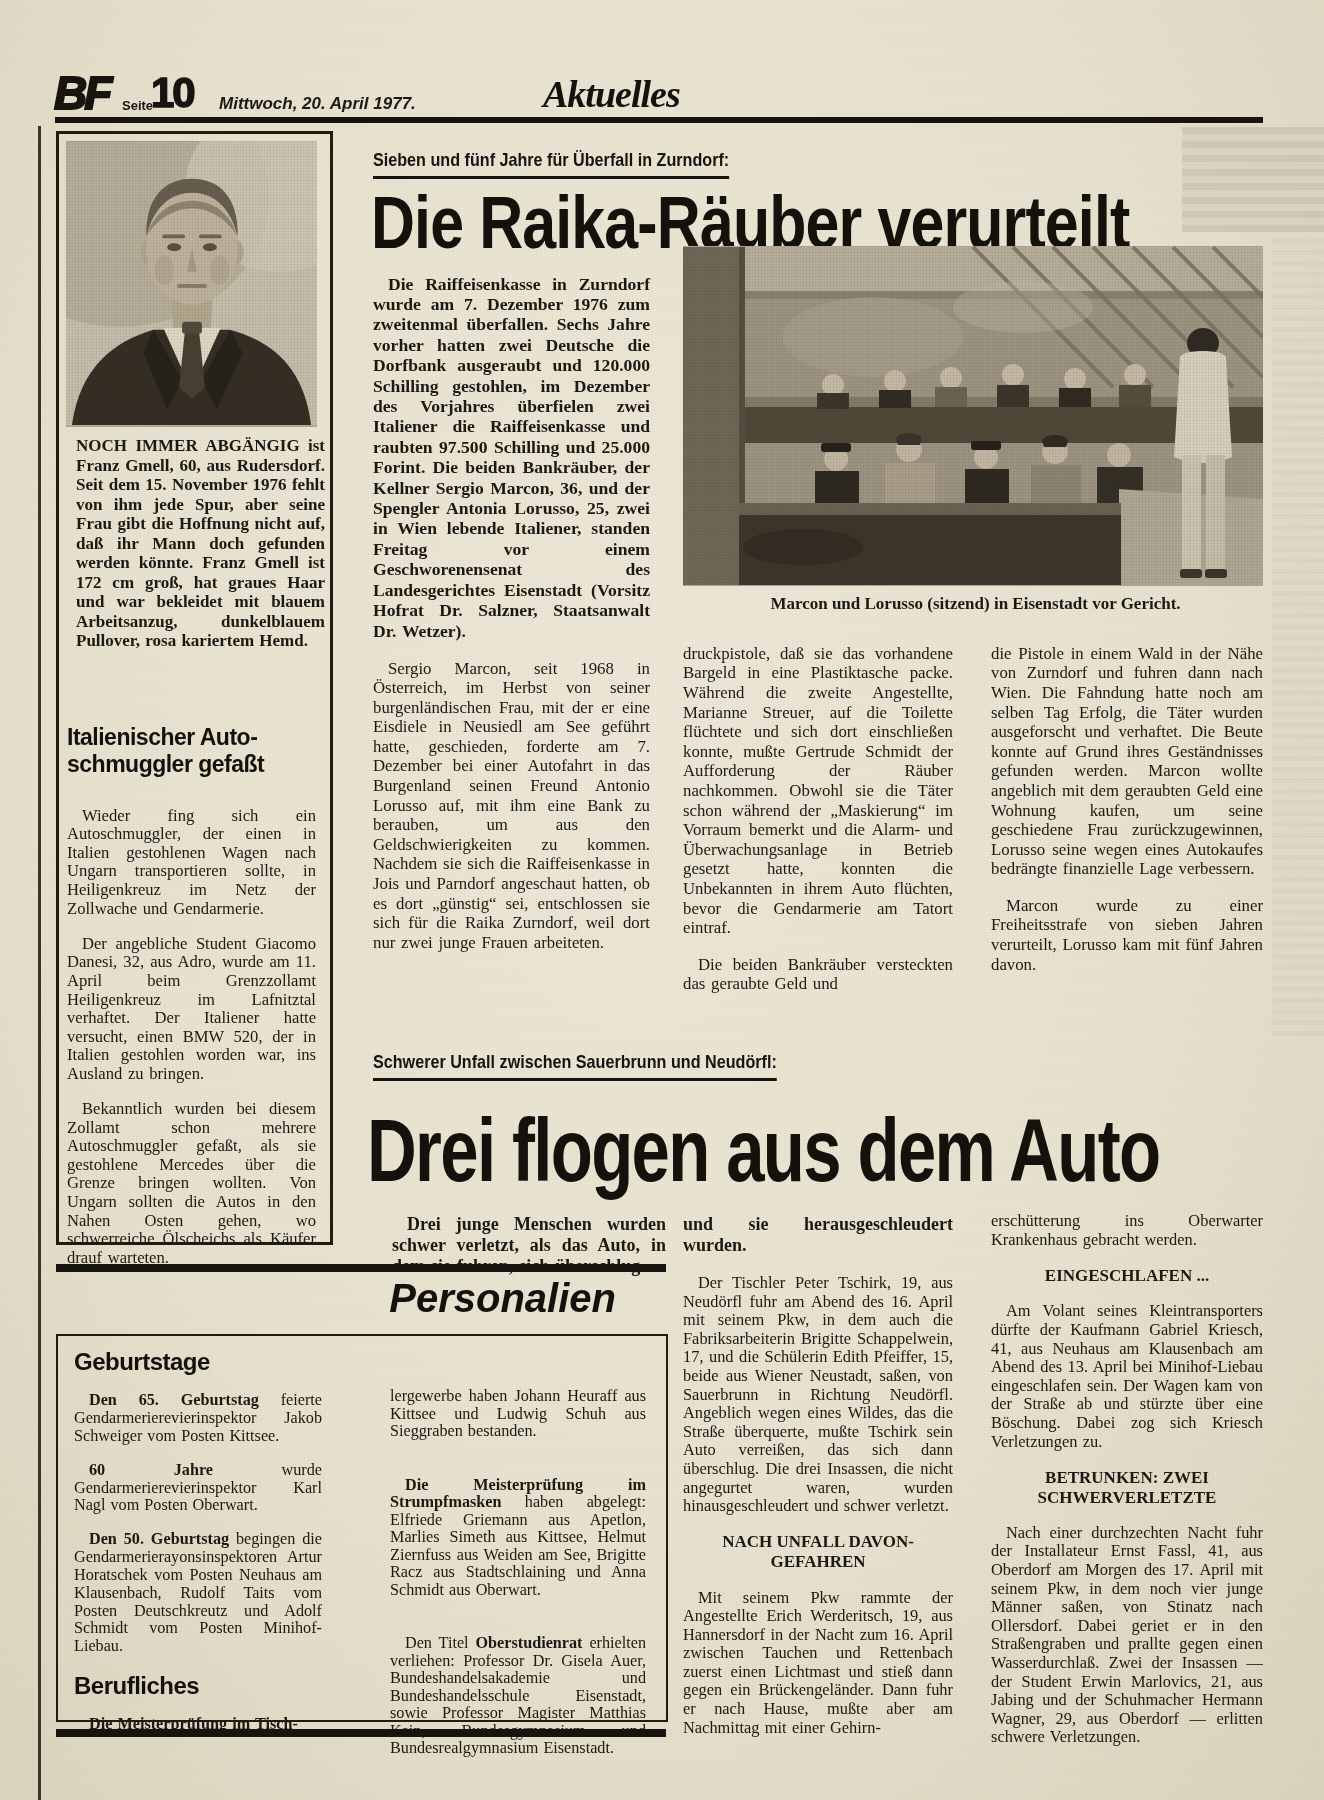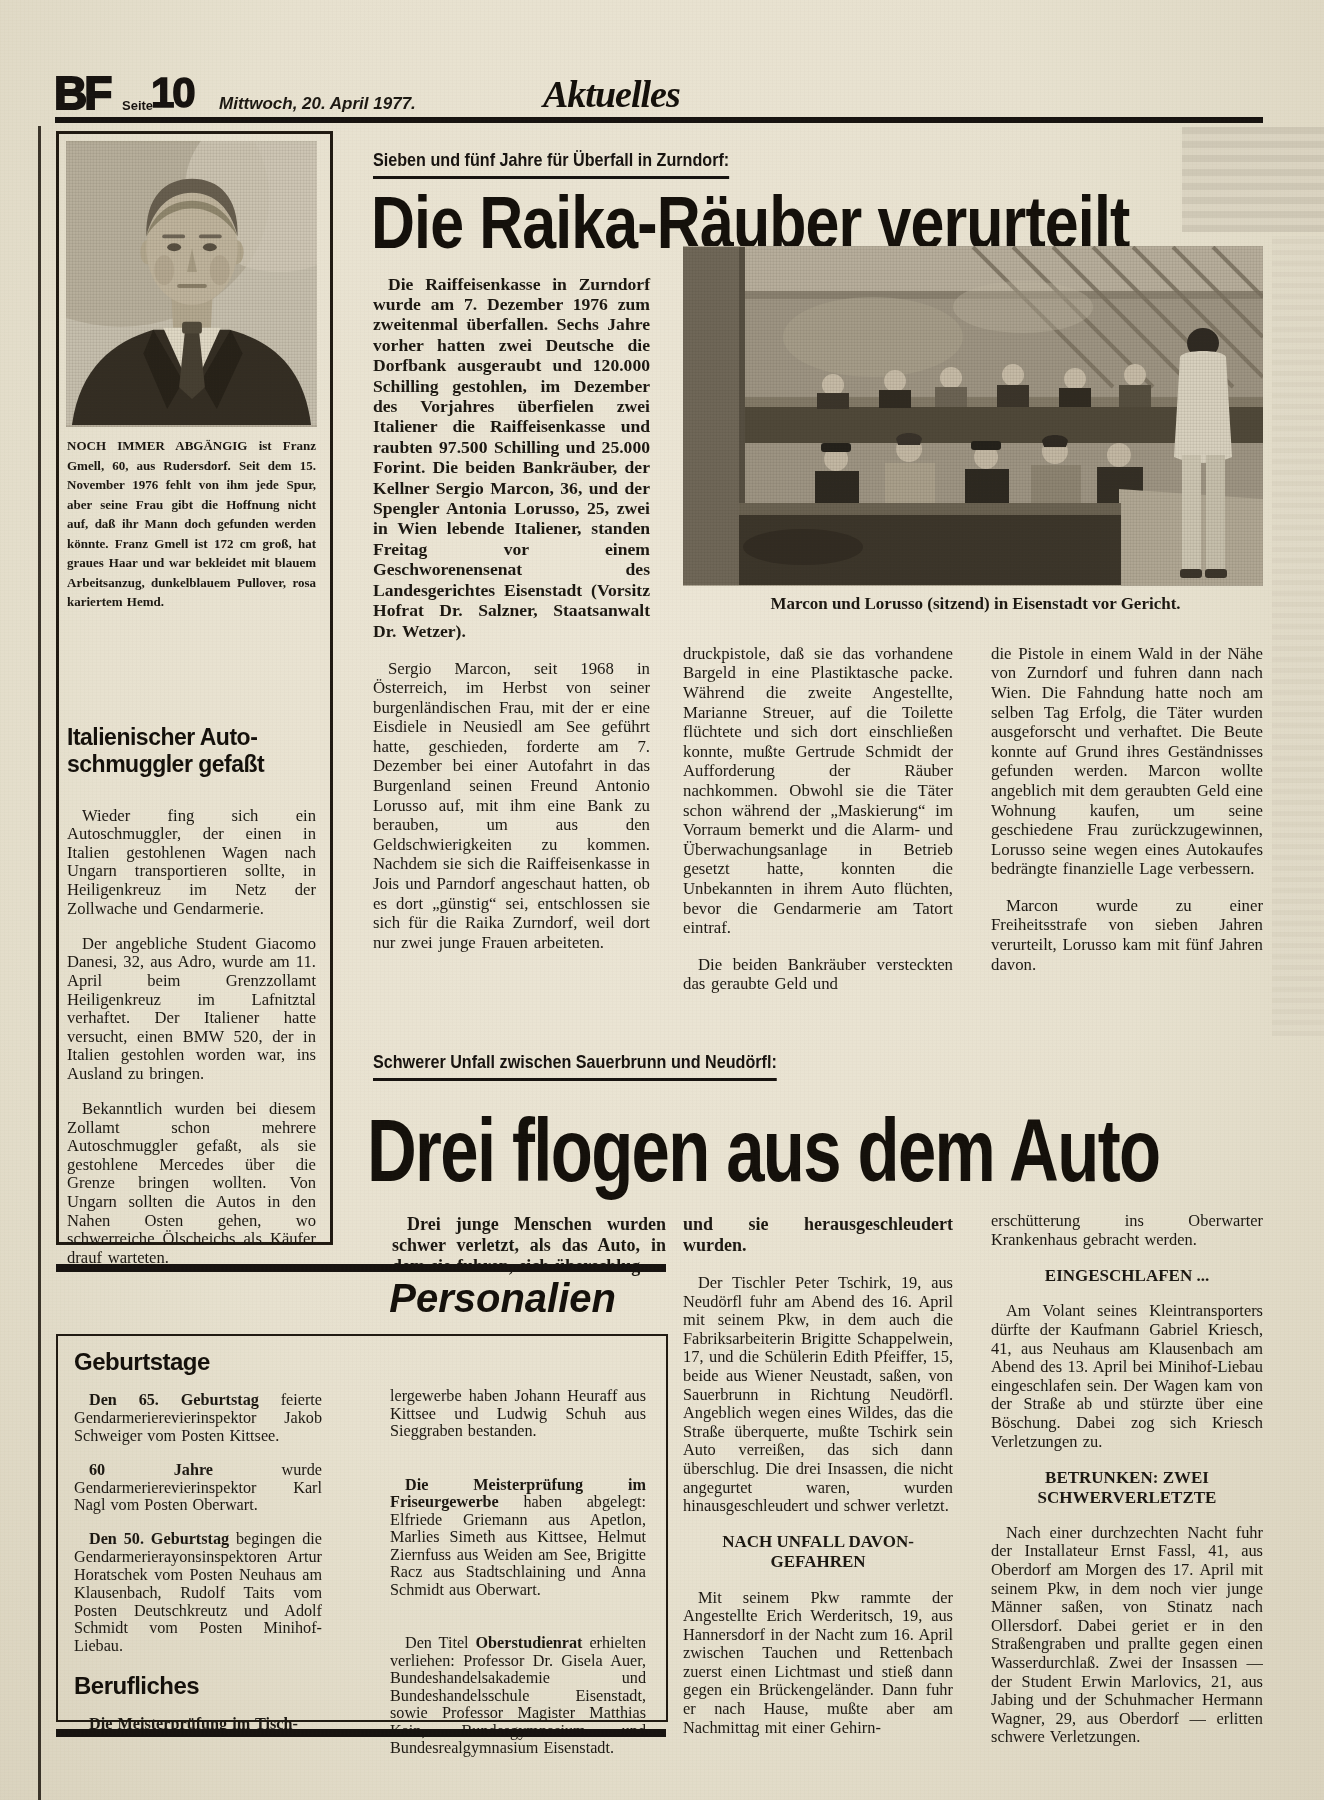--- a/index.html
+++ b/index.html
@@ -46,21 +46,21 @@
   .body2{font-size:16.4px;line-height:18.6px;word-spacing:1.2px;}
   .ind{text-indent:15px;}
   .leadbold{font-weight:bold;font-size:17.6px;line-height:20.4px;word-spacing:1.5px;}
   .leadbold2{font-weight:bold;font-size:18px;line-height:21px;word-spacing:1.5px;}
   .subhead{font-weight:bold;font-size:17px;line-height:20px;text-align:center;margin-top:13px;margin-bottom:5px;}
   .subline{display:block;}
   .caption{position:absolute;font-weight:bold;font-size:17px;color:#1c1812;text-align:center;}
 
   
   .box1{position:absolute;left:56px;top:131px;width:271px;height:1108px;border:3px solid #201a12;}
-  .mtext{position:absolute;left:67px;top:436px;width:249px;font-weight:bold;font-size:13px;
+  .mtext{position:absolute;left:76px;top:436px;width:249px;font-weight:bold;font-size:17px;
         line-height:19.5px;text-align:justify;word-spacing:1px;}
   .boxhead{position:absolute;font-family:"Liberation Sans",sans-serif;font-weight:bold;font-size:23px;
         line-height:27px;letter-spacing:-.5px;color:#14100b;}
   .hline{display:block;}
   .photo{position:absolute;overflow:hidden;background:#b6ae9c;}
   .grain{position:absolute;inset:0;pointer-events:none;
         background:repeating-linear-gradient(0deg, rgba(50,42,28,.07) 0 1px, transparent 1px 3px),
                    repeating-linear-gradient(90deg, rgba(50,42,28,.06) 0 1px, transparent 1px 3px);}
 
   
@@ -77,21 +77,21 @@
   #ghostA{left:1182px;top:127px;width:142px;height:105px;opacity:.75;
         background:repeating-linear-gradient(0deg,#c8c1af 0 7px,#d8d1bf 7px 14px);}
   #ghostB{left:1272px;top:236px;width:52px;height:800px;opacity:.5;
         background:repeating-linear-gradient(0deg,#d3ccba 0 5px,#ddd7c5 5px 11px);}
 </style>
 </head>
 <body>
 
 <div class="page">
 
-  <div class="abs logo" style="left:54px;top:70px;">BF</div>
+  <div class="abs logo" style="left:54px;top:70px;font-style:italic;">BF</div>
   <div class="abs seite" style="left:122px;top:98px;">Seite</div>
   <div class="abs pagenum" style="left:151px;top:72px;">10</div>
   <div class="abs date" style="left:219px;top:94px;">Mittwoch, 20. April 1977.</div>
   <div class="abs section" style="left:543px;top:72px;">Aktuelles</div>
   <div class="rule" style="left:55px;top:117px;width:1208px;height:6px;"></div>
 
   <div class="ghost" id="ghostA"></div>
   <div class="ghost" id="ghostB"></div>
   <div class="vline" style="left:38px;top:126px;width:3px;height:1674px;"></div>
 
@@ -253,19 +253,19 @@
     <div class="pgh">Geburtstage</div>
     <p class="pbody ind"><b>Den 65. Geburtstag</b> <span>feierte Gendarmerierevierinspektor Jakob Schweiger vom Posten Kittsee.</span></p>
     <p class="pbody ind"><b>60 Jahre</b> <span>wurde Gendarmerierevierinspektor Karl Nagl vom Posten Oberwart.</span></p>
     <p class="pbody ind"><b>Den 50. Geburtstag</b> <span>begingen die Gendarmerierayonsinspektoren Artur Horatschek vom Posten Neuhaus am Klausenbach, Rudolf Taits vom Posten Deutschkreutz und Adolf Schmidt vom Posten Minihof-Liebau.</span></p>
     <div class="pgh" style="margin-top:12px;">Berufliches</div>
     <p class="pbody ind"><b>Die Meisterprüfung im Tisch-</b></p>
   </div>
 
   <div class="col" style="left:390px;top:1352px;width:256px;text-align:justify;">
     <p class="pbody2">lergewerbe haben Johann Heuraff aus Kittsee und Ludwig Schuh aus Sieggraben bestanden.</p>
-    <p class="pbody2 ind"><b>Die Meisterprüfung im Friseurgewerbe</b> <span>haben abgelegt: Elfriede Griemann aus Apetlon, Marlies Simeth aus Kittsee, Helmut Ziernfuss aus Weiden am See, Brigitte Racz aus Stadtschlaining und Anna Schmidt aus Oberwart.</span></p>
+    <p class="pbody2 ind"><b>Die Meisterprüfung im Strumpfmasken</b> <span>haben abgelegt: Elfriede Griemann aus Apetlon, Marlies Simeth aus Kittsee, Helmut Ziernfuss aus Weiden am See, Brigitte Racz aus Stadtschlaining und Anna Schmidt aus Oberwart.</span></p>
     <p class="pbody2 ind"><span>Den Titel</span> <b>Oberstudienrat</b> <span>erhielten verliehen: Professor Dr. Gisela Auer, Bundeshandelsakademie und Bundeshandelsschule Eisenstadt, sowie Professor Magister Matthias Kain, Bundesgymnasium und Bundesrealgymnasium Eisenstadt.</span></p>
   </div>
 
   <div class="rule" style="left:56px;top:1729px;width:610px;height:8px;"></div>
 
 </div>
 
 </body></html>

